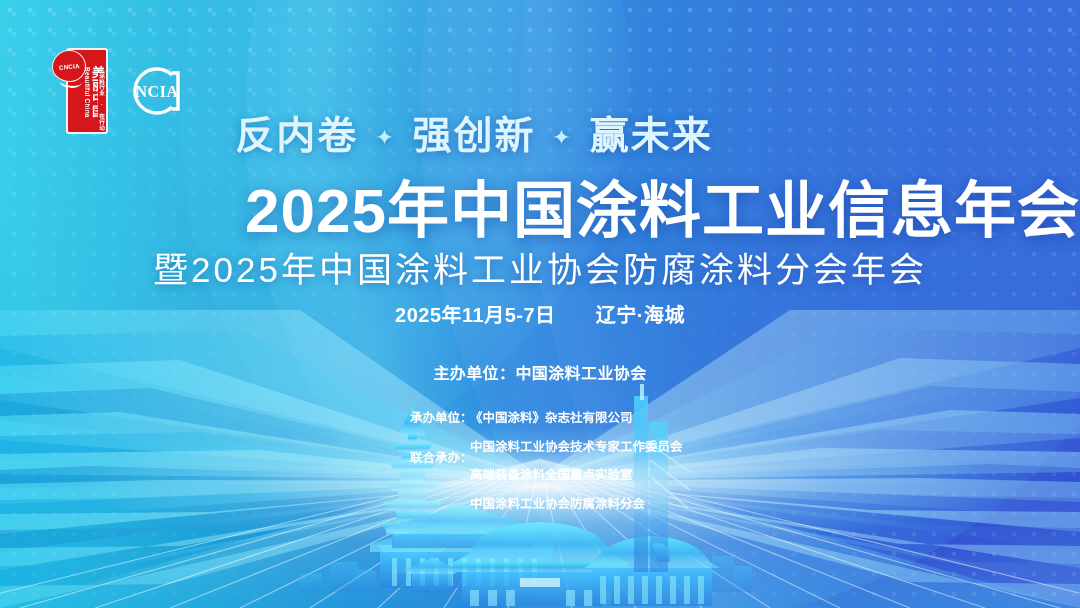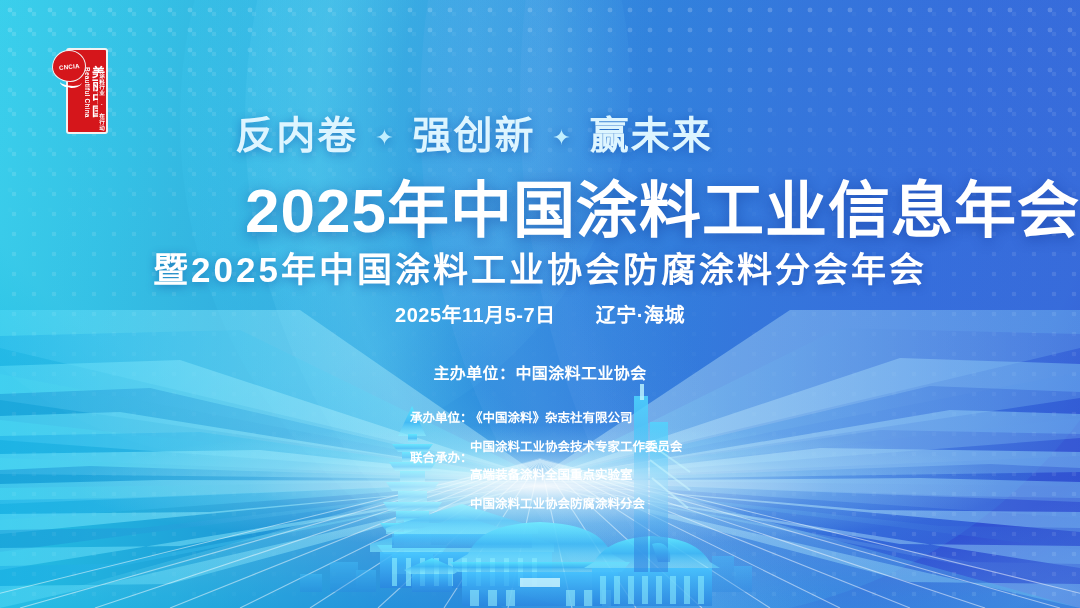--- a/index.html
+++ b/index.html
@@ -145,21 +145,21 @@
     position:absolute; left:0; top:160px; width:1080px;
     text-align:right;
     font-size:62px; font-weight:700; color:#ffffff;
     letter-spacing:1px; white-space:nowrap;
     text-shadow:0 3px 14px rgba(8,45,140,0.45);
   }
 
   .subtitle {
     position:absolute; left:0; top:241px; width:1080px;
     text-align:center;
-    font-size:35px; font-weight:700; color:#ffffff;
+    font-size:35px; font-weight:400; color:#ffffff;
     letter-spacing:3px; white-space:nowrap;
     text-shadow:0 2px 10px rgba(8,45,140,0.40);
   }
 
   .datetime {
     position:absolute; left:0; top:299px; width:1080px;
     text-align:center;
     font-size:20px; font-weight:700; color:#ffffff;
     letter-spacing:0.5px; white-space:nowrap;
   }
@@ -420,20 +420,27 @@
         <div class="cn">美丽中国</div>
         <div class="en">Beautiful China</div>
       </div>
       <div class="cn2">涂料行业 · 在行动</div>
       <div class="blob">
         <span>CNCIA</span>
       </div>
       <div class="swish"></div>
     </div>
 
+    <div class="logo-ncia">
+      <svg viewBox="0 0 62 62" width="62" height="62">
+        <path d="M46,15 A22,22 0 1 0 46,47" fill="none" stroke="#ffffff" stroke-width="3.4" stroke-linecap="butt"></path>
+        <path d="M46,13 L52,13 L52,49 L46,49" fill="none" stroke="#ffffff" stroke-width="3.4"></path>
+        <text x="31" y="37" text-anchor="middle" font-family="'Liberation Serif',serif" font-size="16" font-weight="700" fill="#ffffff" letter-spacing="0.5">NCIA</text>
+      </svg>
+    </div>
   </div>
 
   <div class="content">
 
     <div class="slogan">
       <span>反内卷</span>
       <span class="sep">✦</span>
       <span>强创新</span>
       <span class="sep">✦</span>
       <span>赢未来</span>

